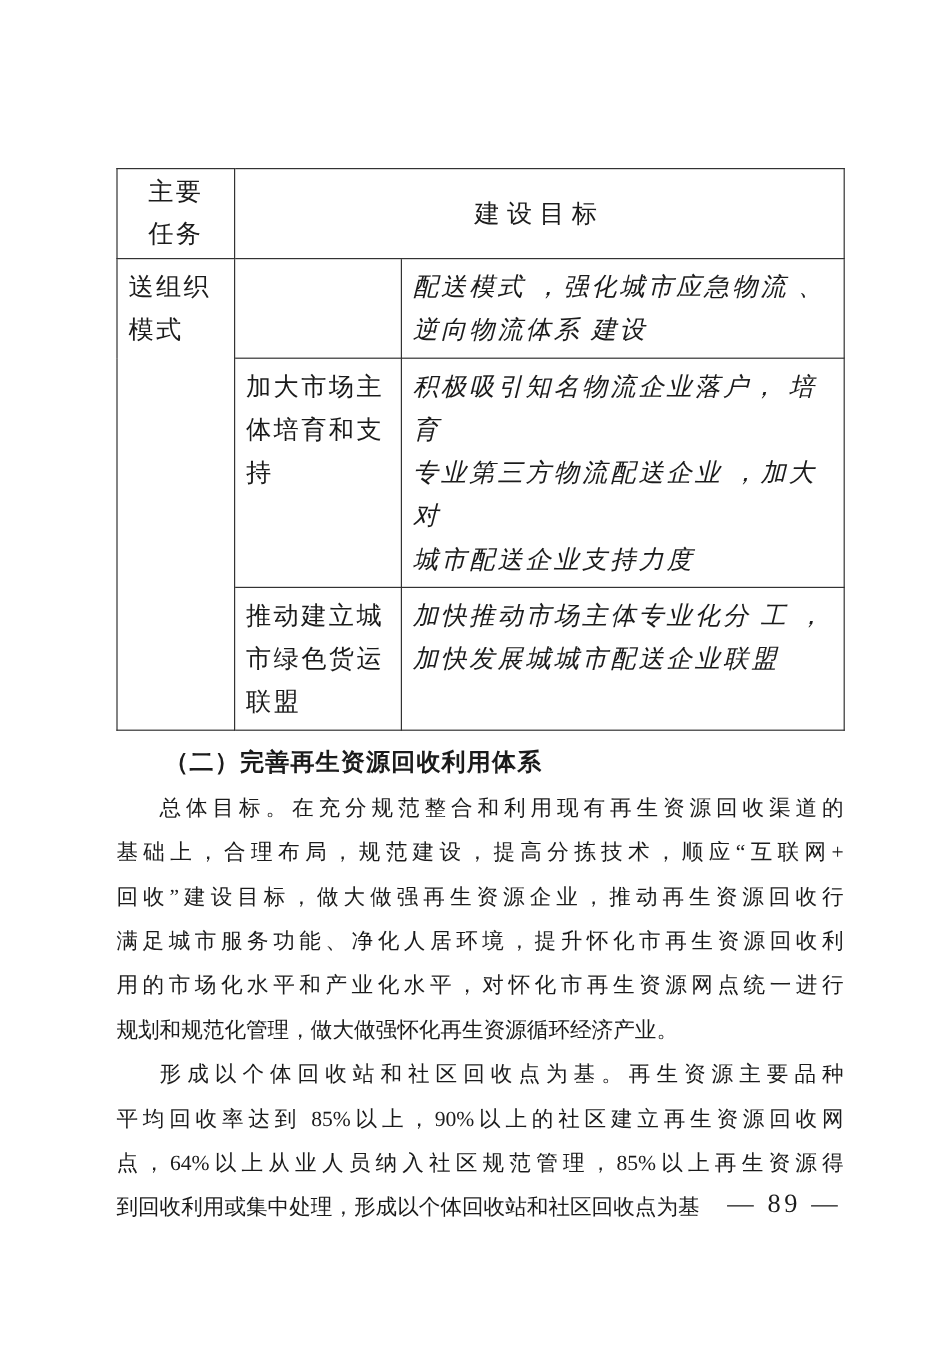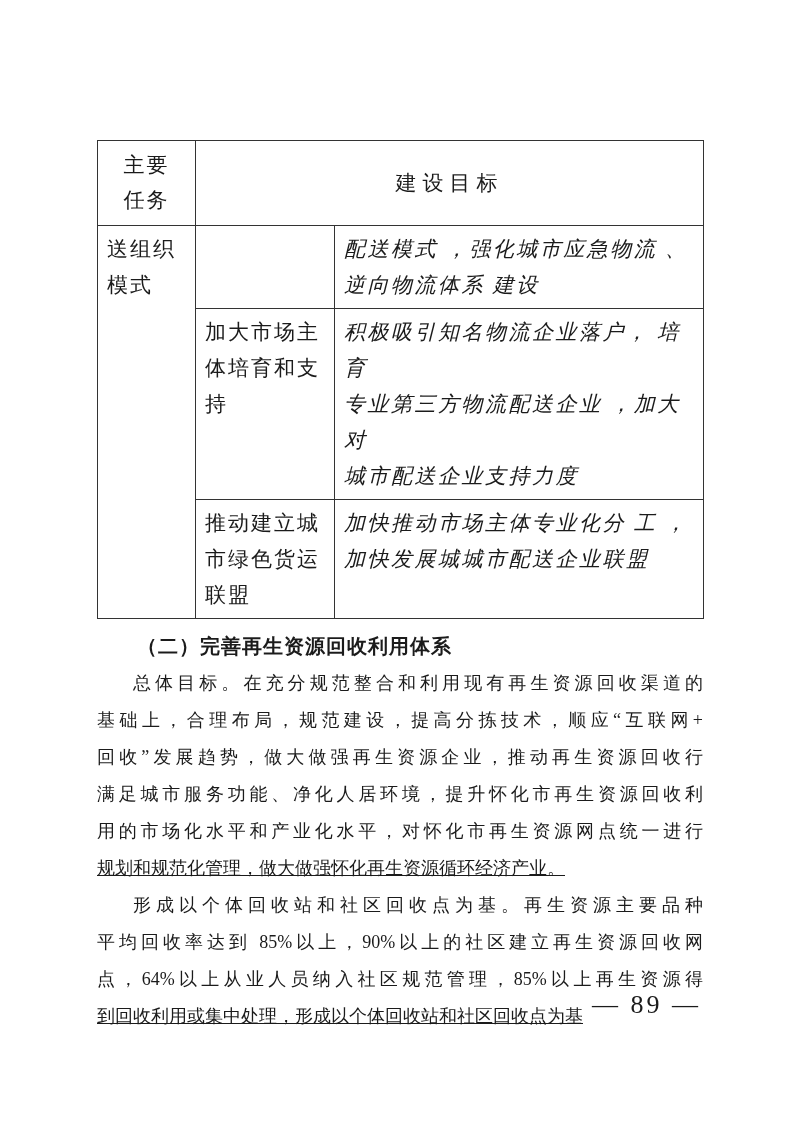--- a/index.html
+++ b/index.html
@@ -37,21 +37,21 @@
   col.c3 { width: 369px; }
   .doc-table td.c3 { letter-spacing: 2.5px; font-style: italic; }
   .doc-table td.th {
     vertical-align: middle;
     text-align: center;
     padding: 0;
     line-height: 35px;
     letter-spacing: 2px;
   }
   .doc-table td.th-goal { letter-spacing: 6px; }
-  tr.h-head { height: 85px; }
+  tr.h-head { height: 75px; }
   tr.h-r1   { height: 77px; }
   tr.h-r2   { height: 113px; }
   tr.h-r3   { height: 110px; }
   
   .heading {
     margin-top: 8px;
     font-size: 20px;
     font-weight: bold;
     line-height: 38px;
     text-indent: 2em;
@@ -62,28 +62,27 @@
     line-height: 37px;
   }
   .para .line {
     text-align: justify;
     text-align-last: justify;
   }
   .para .line:first-child { text-indent: 2em; }
   .para .line:last-child {
     text-align: left;
     text-align-last: left;
-    text-decoration: underline;
   }
   
   .pageno {
     position: absolute;
     top: 990px;
     right: 92px;
-    font-size: 26px;
+    font-size: 22px;
     letter-spacing: 3px;
   }
 </style>
 </head>
 <body>
 
 <div class="sheet">
 
   <table class="doc-table">
     <colgroup>
@@ -134,21 +133,21 @@
           </td>
       </tr>
     </tbody>
   </table>
 
   <div class="heading">（二）完善再生资源回收利用体系</div>
 
   <div class="para">
       <div class="line">总体目标。在充分规范整合和利用现有再生资源回收渠道的</div>
       <div class="line">基础上，合理布局，规范建设，提高分拣技术，顺应“互联网+</div>
-      <div class="line">回收”发展趋势，做大做强再生资源企业，推动再生资源回收行</div>
+      <div class="line">回收”建设目标，做大做强再生资源企业，推动再生资源回收行</div>
       <div class="line">满足城市服务功能、净化人居环境，提升怀化市再生资源回收利</div>
       <div class="line">用的市场化水平和产业化水平，对怀化市再生资源网点统一进行</div>
       <div class="line">规划和规范化管理，做大做强怀化再生资源循环经济产业。</div>
     </div>
 
   <div class="para">
       <div class="line">形成以个体回收站和社区回收点为基。再生资源主要品种</div>
       <div class="line">平均回收率达到 85%以上，90%以上的社区建立再生资源回收网</div>
       <div class="line">点，64%以上从业人员纳入社区规范管理，85%以上再生资源得</div>
       <div class="line">到回收利用或集中处理，形成以个体回收站和社区回收点为基</div>

